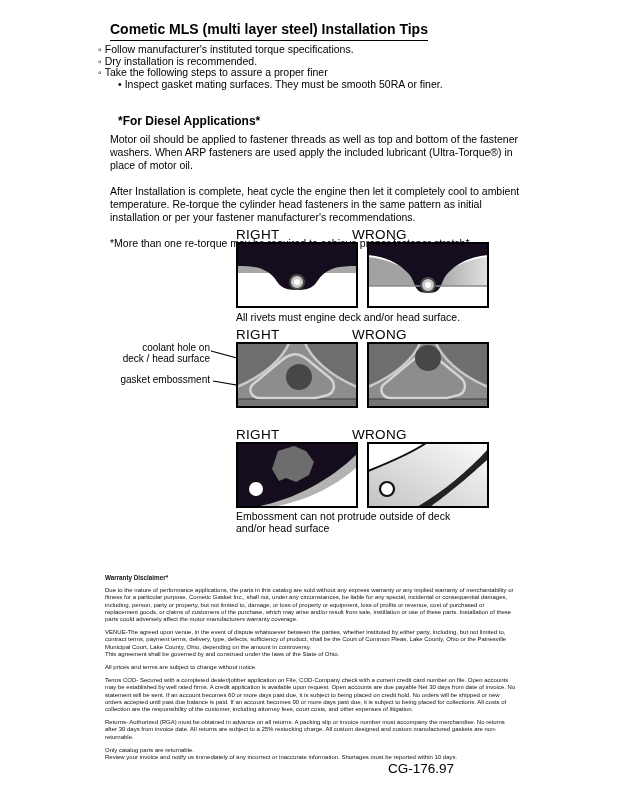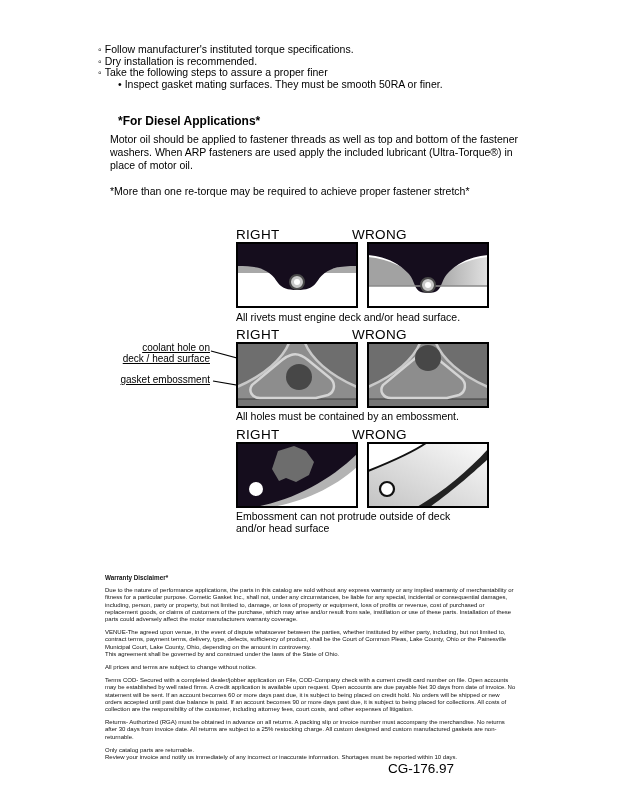--- a/index.html
+++ b/index.html
@@ -27,46 +27,48 @@
   
   .dg-label{width:122px;text-align:left;font-size:13.5px;letter-spacing:.3px;}
   .lblL{left:236px;} .lblR{left:352px;}
   .row1-lbl{top:227px;} .row2-lbl{top:327px;} .row3-lbl{top:427px;}
   .panel{position:absolute;}
   .p-row1{top:242px;} .p-row2{top:342px;} .p-row3{top:442px;}
   .pL{left:236px;} .pR{left:367px;}
   .caption{left:236px;font-size:10.5px;line-height:11.5px;white-space:pre-line;}
   .cap1{top:312px;} .cap2{top:411px;} .cap3{top:511px;width:260px;}
   
-  .ann{left:88px;width:122px;text-align:right;font-size:10px;line-height:11px;white-space:pre-line;text-decoration:underline;}
+  .ann{left:88px;width:122px;text-align:right;font-size:10px;line-height:11px;white-space:pre-line;}
   .ann1{top:342px;} .ann2{top:374px;}
   .leader{left:0;top:0;pointer-events:none;}
   
   .disc{left:105px;top:574px;width:412px;font-size:6px;line-height:7.2px;color:#111;}
   .disc h3{font-size:6.3px;font-weight:bold;margin:0 0 6px;}
   .disc p{margin:0 0 6px;white-space:pre-line;}
   
   .doccode{left:388px;top:761px;font-size:13.5px;}
 </style>
 </head>
 <body>
 
 <div class="page">
 
+  <h1 class="abs title">Cometic MLS (multi layer steel) Installation Tips</h1>
 
   <ul class="abs bullets">
     <li class="b">Follow manufacturer's instituted torque specifications.</li>
     <li class="b">Dry installation is recommended.</li>
     <li class="b">Take the following steps to assure a proper finer</li>
     <li class="s">Inspect gasket mating surfaces.  They must be smooth 50RA or finer.</li>
   </ul>
 
   <div class="abs diesel">
     <h2>*For Diesel Applications*</h2>
     <p>Motor oil should be applied to fastener threads as well as top and bottom of the fastener washers. When ARP fasteners are used apply the included lubricant (Ultra-Torque®) in place of motor oil.</p>
+    <p>After Installation is complete, heat cycle the engine then let it completely cool to ambient temperature. Re-torque the cylinder head fasteners in the same pattern as initial installation or per your fastener manufacturer's recommendations.</p>
     <p class="note">*More than one re-torque may be required to achieve proper fastener stretch*</p>
   </div>
 
   <div class="abs dg-label lblL row1-lbl">RIGHT</div>
   <div class="abs dg-label lblR row1-lbl">WRONG</div>
 
   <svg class="panel p-row1 pL" width="122" height="66" viewBox="0 0 122 66">
     <rect x="1" y="1" width="120" height="64" fill="#fff"></rect>
     <path d="M1,20 L42,31 L1,31 Z" fill="#a8a8a8"></path>
     <path d="M121,20 L80,31 L121,31 Z" fill="#a8a8a8"></path>
@@ -122,21 +124,20 @@
     <path d="M1,1 H53 C47,16 29,33 1,45 Z" fill="#6e6e6e"></path>
     <path d="M53,1 C47,16 29,33 1,45" stroke="#c9c9c9" stroke-width="2.5" fill="none"></path>
     <path d="M121,1 H69 C75,16 93,33 121,45 Z" fill="#6e6e6e"></path>
     <path d="M69,1 C75,16 93,33 121,45" stroke="#c9c9c9" stroke-width="2.5" fill="none"></path>
     <rect x="1" y="57" width="120" height="8" fill="#757575"></rect>
     <line x1="1" y1="57" x2="121" y2="57" stroke="#3f3f3f" stroke-width="1.2"></line>
     <path d="M55,13 C60,11 66,13 72,18 L94,36 C100,41 99,50 92,53 L80,56 L24,56 C16,56 12,49 16,43 L46,18 C49,15 52,14 55,13 Z" fill="none" stroke="#d4d4d4" stroke-width="2.5"></path>
     <circle cx="61" cy="16" r="13" fill="#474747"></circle>
     <rect x="1" y="1" width="120" height="64" fill="none" stroke="#000" stroke-width="2"></rect>
   </svg>
-  <div class="abs caption cap2">All holes must be contained by an embossment.</div>
 
   <div class="abs dg-label lblL row3-lbl">RIGHT</div>
   <div class="abs dg-label lblR row3-lbl">WRONG</div>
 
   <svg class="panel p-row3 pL" width="122" height="66" viewBox="0 0 122 66">
     <rect x="1" y="1" width="120" height="64" fill="#fff"></rect>
     <rect x="1" y="1" width="120" height="64" fill="#150d1d"></rect>
     <path d="M121,12 C94,38 60,57 20,65 L121,65 Z" fill="#b3b3b3"></path>
     <path d="M121,25 C98,46 66,60 36,65 L121,65 Z" fill="#fff"></path>
     <path d="M42,9 L58,4 L70,9 L78,20 L73,33 L60,40 L50,36 L43,39 L36,27 L39,18 Z" fill="#6d6d6d"></path>

